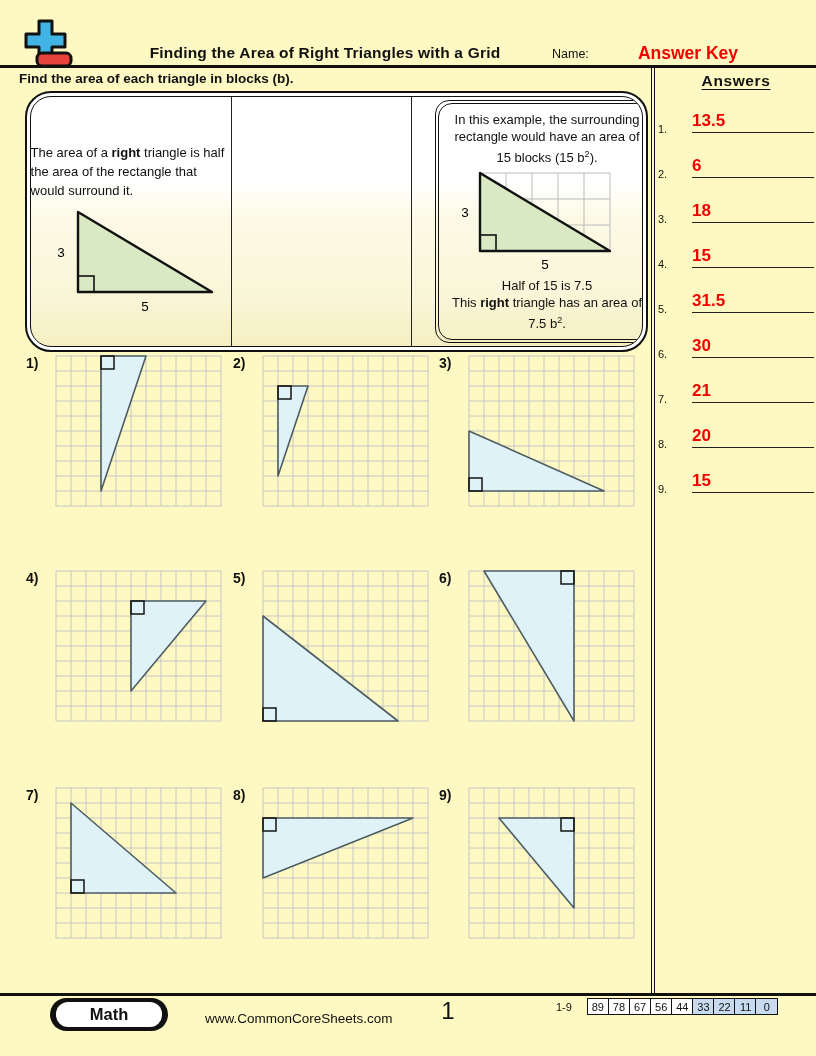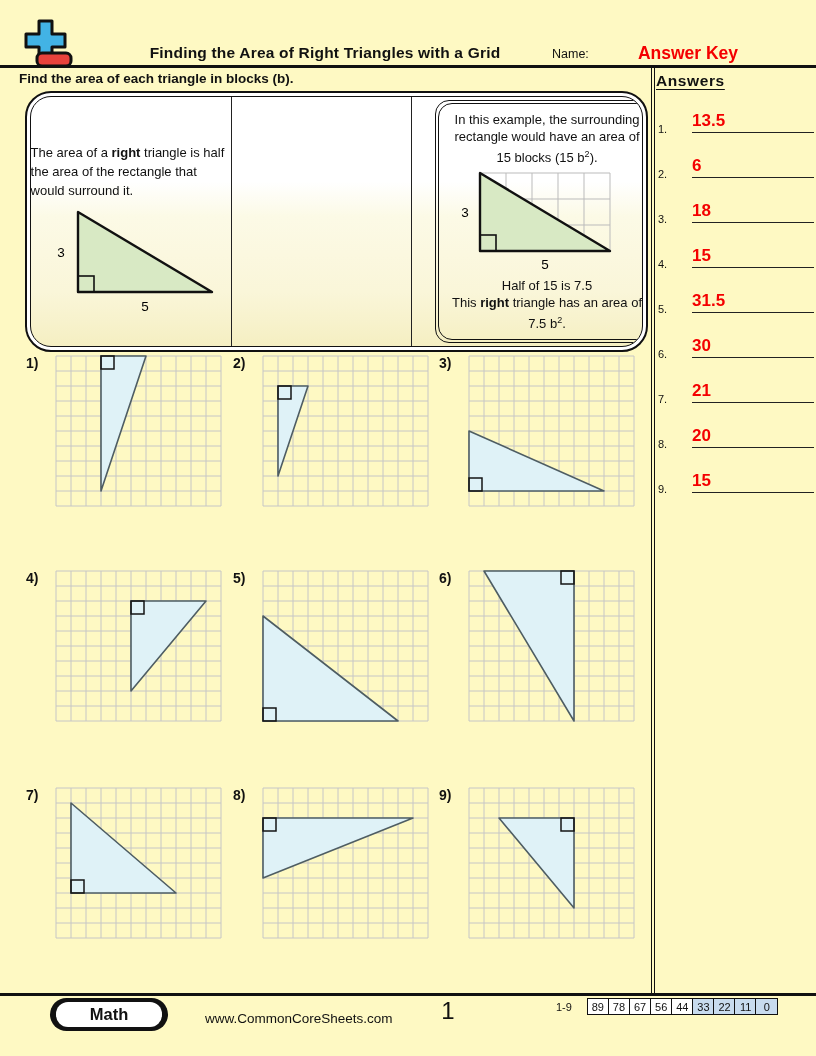--- a/index.html
+++ b/index.html
@@ -24,21 +24,21 @@
   .exnested { width:100%; height:100%; border:1.8px solid #111; border-radius:14px; padding:2.4px;margin-left:20px; }
   .exnested-inner { width:100%; height:100%; border:1px solid #111; border-radius:14px; padding-top:7px; text-align:center; }
   .extext { width:200px; margin:0 auto; text-align:left; font-size:13px; line-height:19px; }
   .extext2 { width:196px; margin:0 auto; text-align:center; font-size:13px; line-height:17.5px; }
   .exsvg { display:block; margin:4px auto 0; }
   sup { font-size:9px; }
 
   
   .separator { position:absolute; left:651px; top:68px; width:4px; height:925px; border-left:1.5px solid #111; border-right:1.5px solid #111; }
   .answers-panel { position:absolute; left:656px; top:68px; width:160px; }
-  .answers-heading { text-align:left; font-size:15.5px; font-weight:700; text-decoration:underline; text-underline-offset:3px; letter-spacing:.6px; padding-top:4px;border-radius:10px; }
+  .answers-heading { text-align:center; font-size:15.5px; font-weight:700; text-decoration:underline; text-underline-offset:3px; letter-spacing:.6px; padding-top:4px;border-radius:10px; }
   .answers-list { margin-top:4px; }
   .ans-item { position:relative; height:45px; }
   .ans-num { position:absolute; left:2px; bottom:4px; font-size:11px; }
   .ans-line { position:absolute; left:36px; bottom:6px; width:122px; border-bottom:1.7px solid #222; text-align:left; }
   .ans-val { display:inline-block; font-size:17px; font-weight:700; padding-bottom:1px; }
 
   
   .problem { position:absolute; display:flex; }
   .pnum { width:29px; font-size:14px; font-weight:700; padding-top:1px; }
   .problem svg { display:block; margin-top:1px; }

